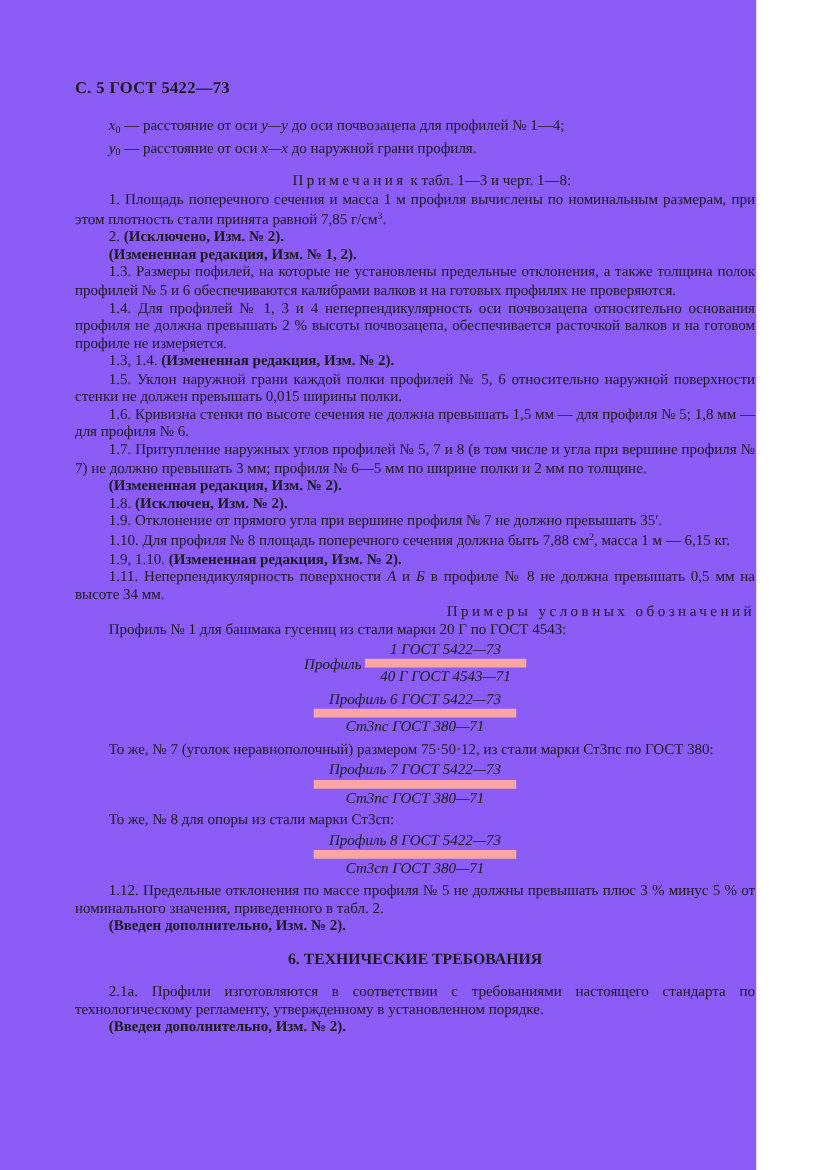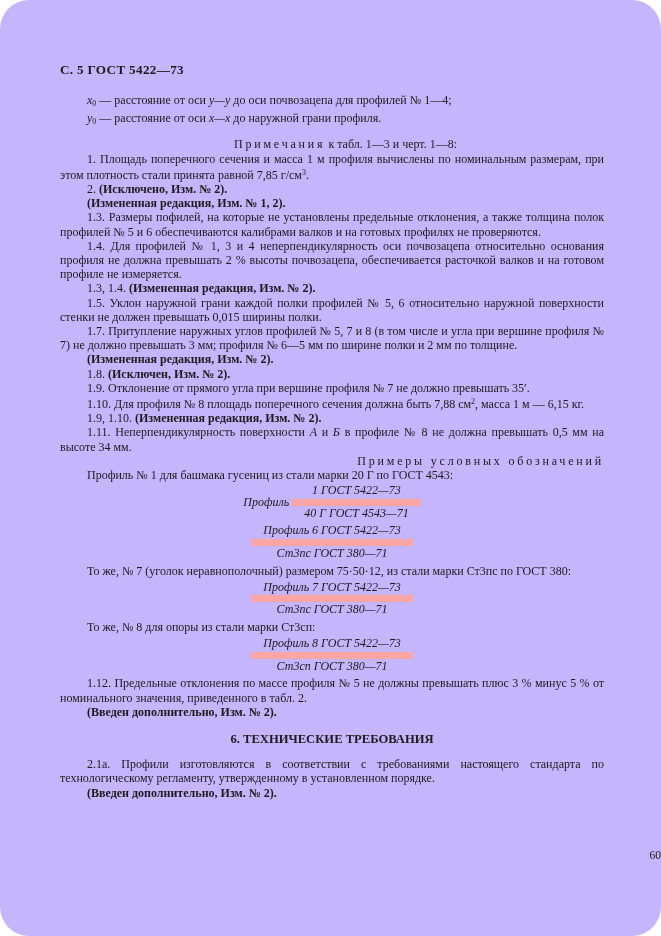--- a/index.html
+++ b/index.html
@@ -3,25 +3,24 @@
 <meta charset="utf-8">
 <style>
   html, body { margin: 0; padding: 0; }
   body {
     width: 661px; height: 936px;
     background: #ffffff;
     font-family: "Liberation Serif", "DejaVu Serif", serif;
   }
   .page {
     position: relative;
-    width: 661px; height: 936px;
-    background: #c4b5fd;
+    width: 605px; height: 936px;
+    background: #8b5cf6;
     color: #1b1b1b;
     overflow: hidden;
-    border-radius: 29px;
   }
   .doc-header {
     position: absolute;
     left: 60px; top: 62px;
     font-size: 13.2px;
     font-weight: bold;
     letter-spacing: 0.3px;
     white-space: nowrap;
   }
   .doc-body {
@@ -69,20 +68,21 @@
       <p class="para "><span class="r-i">x</span><span class="r-sub">0</span><span>  — расстояние от оси </span><span class="r-i">y—y</span><span> до оси почвозацепа для профилей № 1—4;</span></p>
       <p class="para "><span class="r-i">y</span><span class="r-sub">0</span><span>  — расстояние от оси </span><span class="r-i">x—x</span><span> до наружной грани профиля.</span></p>
       <p class="para notehead"><span class="r-sp">Примечания</span><span> к табл. 1—3 и черт. 1—8:</span></p>
       <p class="para "><span>1. Площадь поперечного сечения и масса 1 м профиля вычислены по номинальным размерам, при этом плотность стали принята равной 7,85 г/см</span><span class="r-sup">3</span><span>.</span></p>
       <p class="para "><span>2. </span><span class="r-b">(Исключено, Изм. № 2).</span></p>
       <p class="para "><span class="r-b">(Измененная редакция, Изм. № 1, 2).</span></p>
       <p class="para "><span>1.3. Размеры пофилей, на которые не установлены предельные отклонения, а также толщина полок профилей № 5 и 6 обеспечиваются калибрами валков и на готовых профилях не проверяются.</span></p>
       <p class="para "><span>1.4. Для профилей № 1, 3 и 4 неперпендикулярность оси почвозацепа относительно основания профиля не должна превышать 2 % высоты почвозацепа, обеспечивается расточкой валков и на готовом профиле не измеряется.</span></p>
       <p class="para "><span>1.3, 1.4. </span><span class="r-b">(Измененная редакция, Изм. № 2).</span></p>
       <p class="para "><span>1.5. Уклон наружной грани каждой полки профилей № 5, 6 относительно наружной поверхности стенки не должен превышать 0,015 ширины полки.</span></p>
+      <p class="para "><span>1.6. Кривизна стенки по высоте сечения не должна превышать 1,5 мм — для профиля № 5; 1,8 мм — для профиля № 6.</span></p>
       <p class="para "><span>1.7. Притупление наружных углов профилей № 5, 7 и 8 (в том числе и угла при вершине профиля № 7) не должно превышать 3 мм; профиля № 6—5 мм по ширине полки и 2 мм по толщине.</span></p>
       <p class="para "><span class="r-b">(Измененная редакция, Изм. № 2).</span></p>
       <p class="para "><span>1.8. </span><span class="r-b">(Исключен, Изм. № 2).</span></p>
       <p class="para "><span>1.9. Отклонение от прямого угла при вершине профиля № 7 не должно превышать 35′.</span></p>
       <p class="para "><span>1.10. Для профиля № 8 площадь поперечного сечения должна быть 7,88 см</span><span class="r-sup">2</span><span>, масса 1 м — 6,15 кг.</span></p>
       <p class="para "><span>1.9, 1.10. </span><span class="r-b">(Измененная редакция, Изм. № 2).</span></p>
       <p class="para "><span>1.11. Неперпендикулярность поверхности </span><span class="r-i">А</span><span> и </span><span class="r-i">Б</span><span> в профиле № 8 не должна превышать 0,5 мм на высоте 34 мм.</span></p>
       <p class="para center"><span class="r-sp">Примеры условных обозначений</span></p>
       <p class="para "><span>Профиль № 1 для башмака гусениц из стали марки 20 Г по ГОСТ 4543:</span></p>
       <div class="formula"><span class="fwrap">

